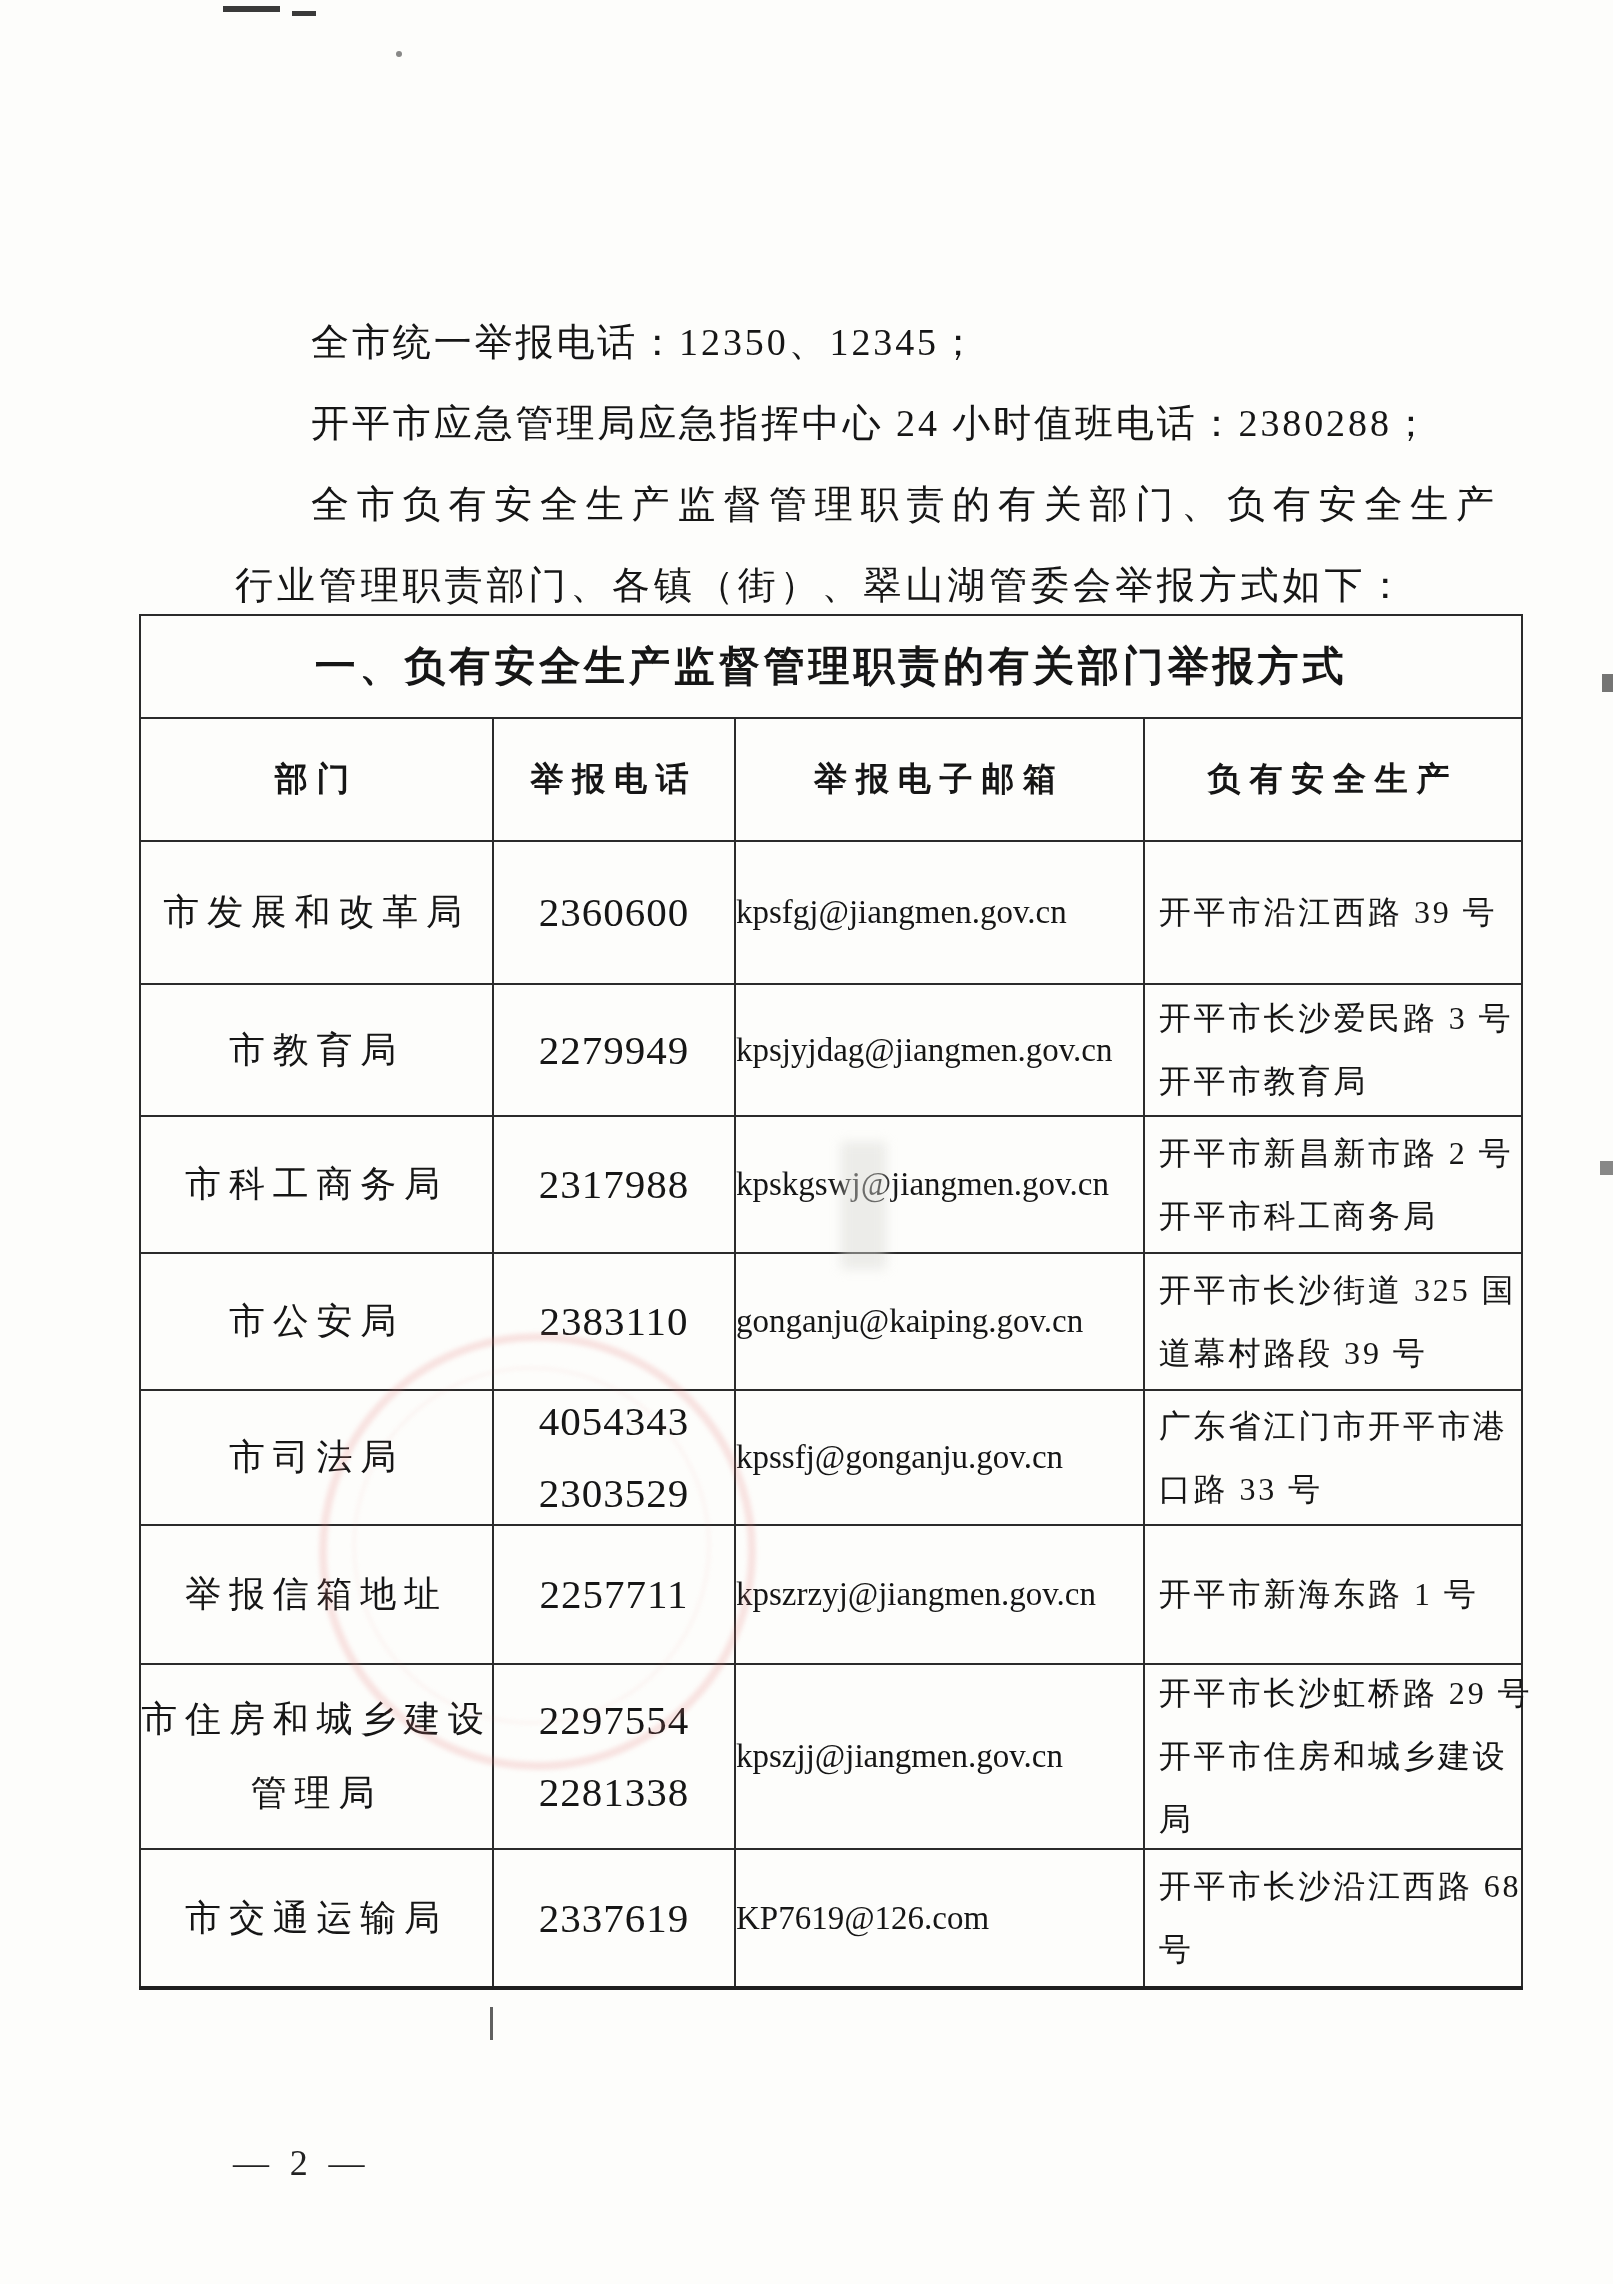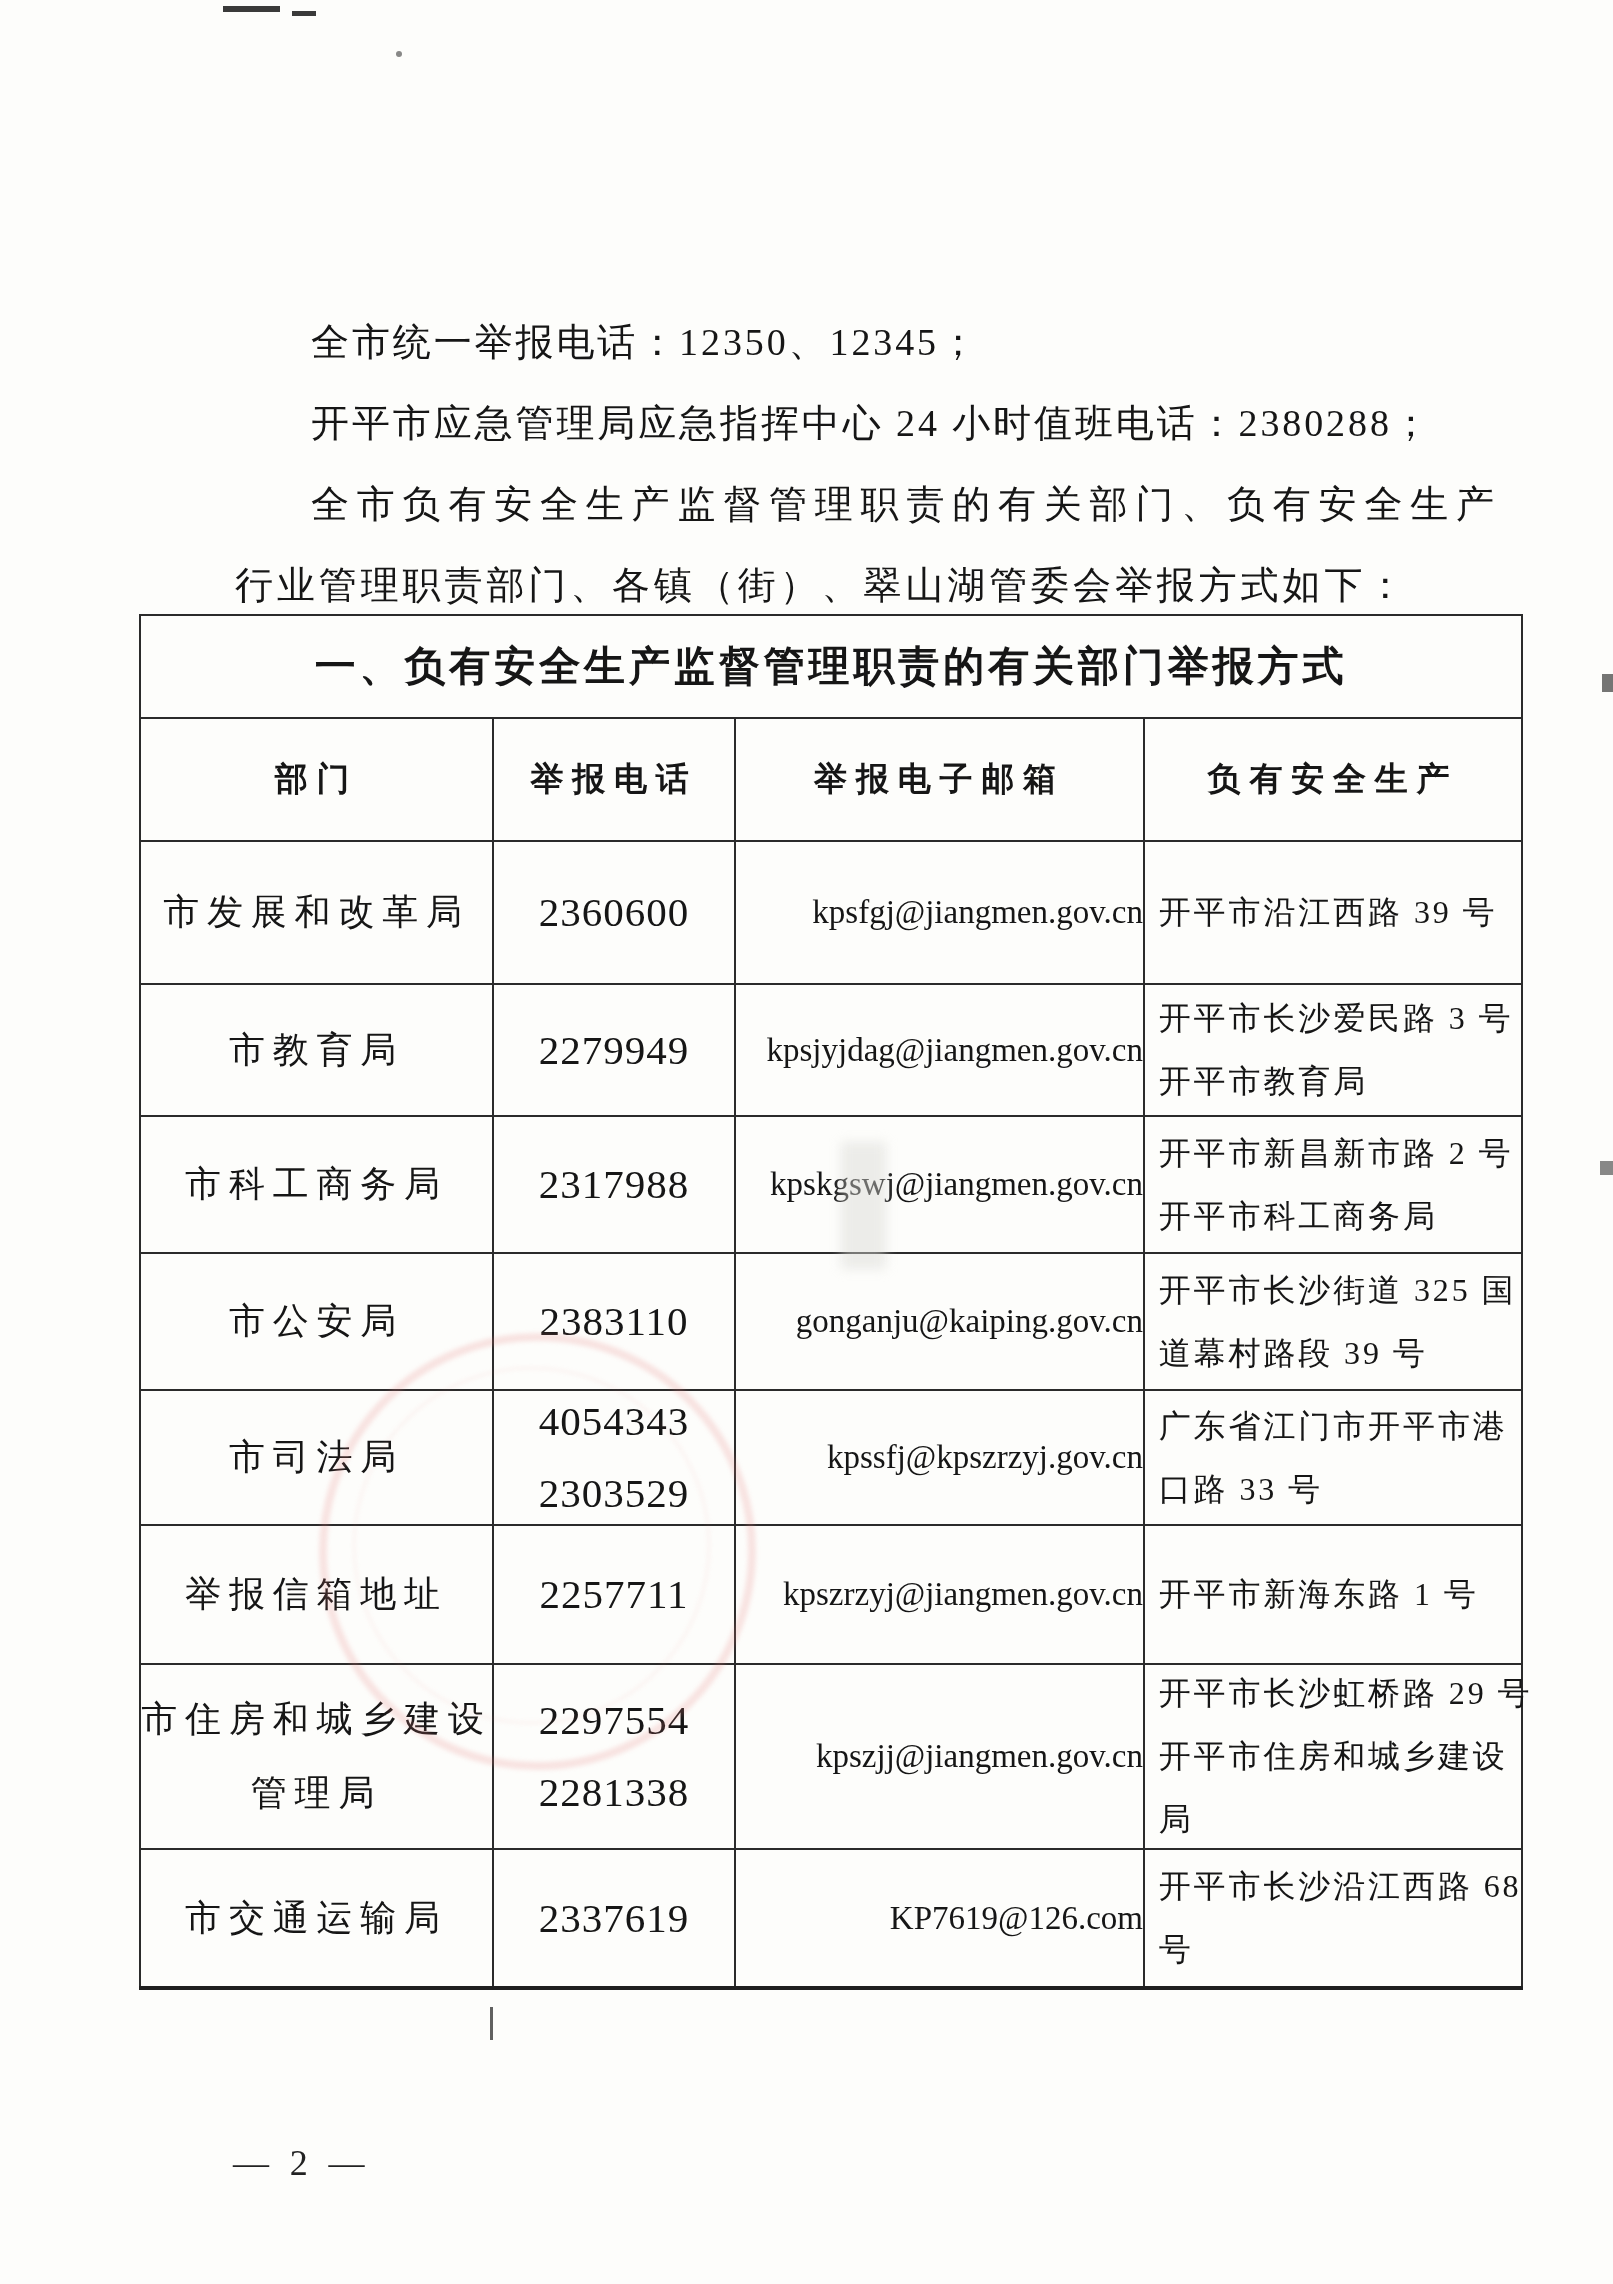--- a/index.html
+++ b/index.html
@@ -61,21 +61,21 @@
   .c-dept{text-align:center;}
   .c-dept .line{
     font-size:36px;letter-spacing:7.8px;line-height:45px;
   }
   .c-dept .line + .line{margin-top:29px;}
   .c-phone{text-align:center;}
   .c-phone .line{
     font-size:41px;letter-spacing:1px;line-height:47px;
   }
   .c-phone .line + .line{margin-top:25.5px;}
-  .c-email{text-align:right;font-family:Liberation Serif, serif;}
+  .c-email{text-align:left;font-family:Liberation Serif, serif;}
   .c-email .line{
     font-size:33px;line-height:43px;letter-spacing:0px;
   }
   .c-addr{text-align:left;}
   .c-addr .line{
     font-size:32px;letter-spacing:2.9px;line-height:41px;
     padding-left:13.7px;padding-right:6px;
   }
   .c-addr .line + .line{margin-top:22px;}
   
@@ -221,21 +221,21 @@
       <tr class="rh-r4">
         <td class="c-dept">
           <div class="line">市司法局</div>
 
         </td>
         <td class="c-phone">
           <div class="line">4054343</div>
           <div class="line">2303529</div>
         </td>
         <td class="c-email">
-          <div class="line">kpssfj@kpszrzyj.gov.cn</div>
+          <div class="line">kpssfj@gonganju.gov.cn</div>
         </td>
         <td class="c-addr">
           <div class="line">广东省江门市开平市港</div>
           <div class="line">口路 33 号</div>
 
         </td>
       </tr>
 
       <tr class="rh-r5">
         <td class="c-dept">

